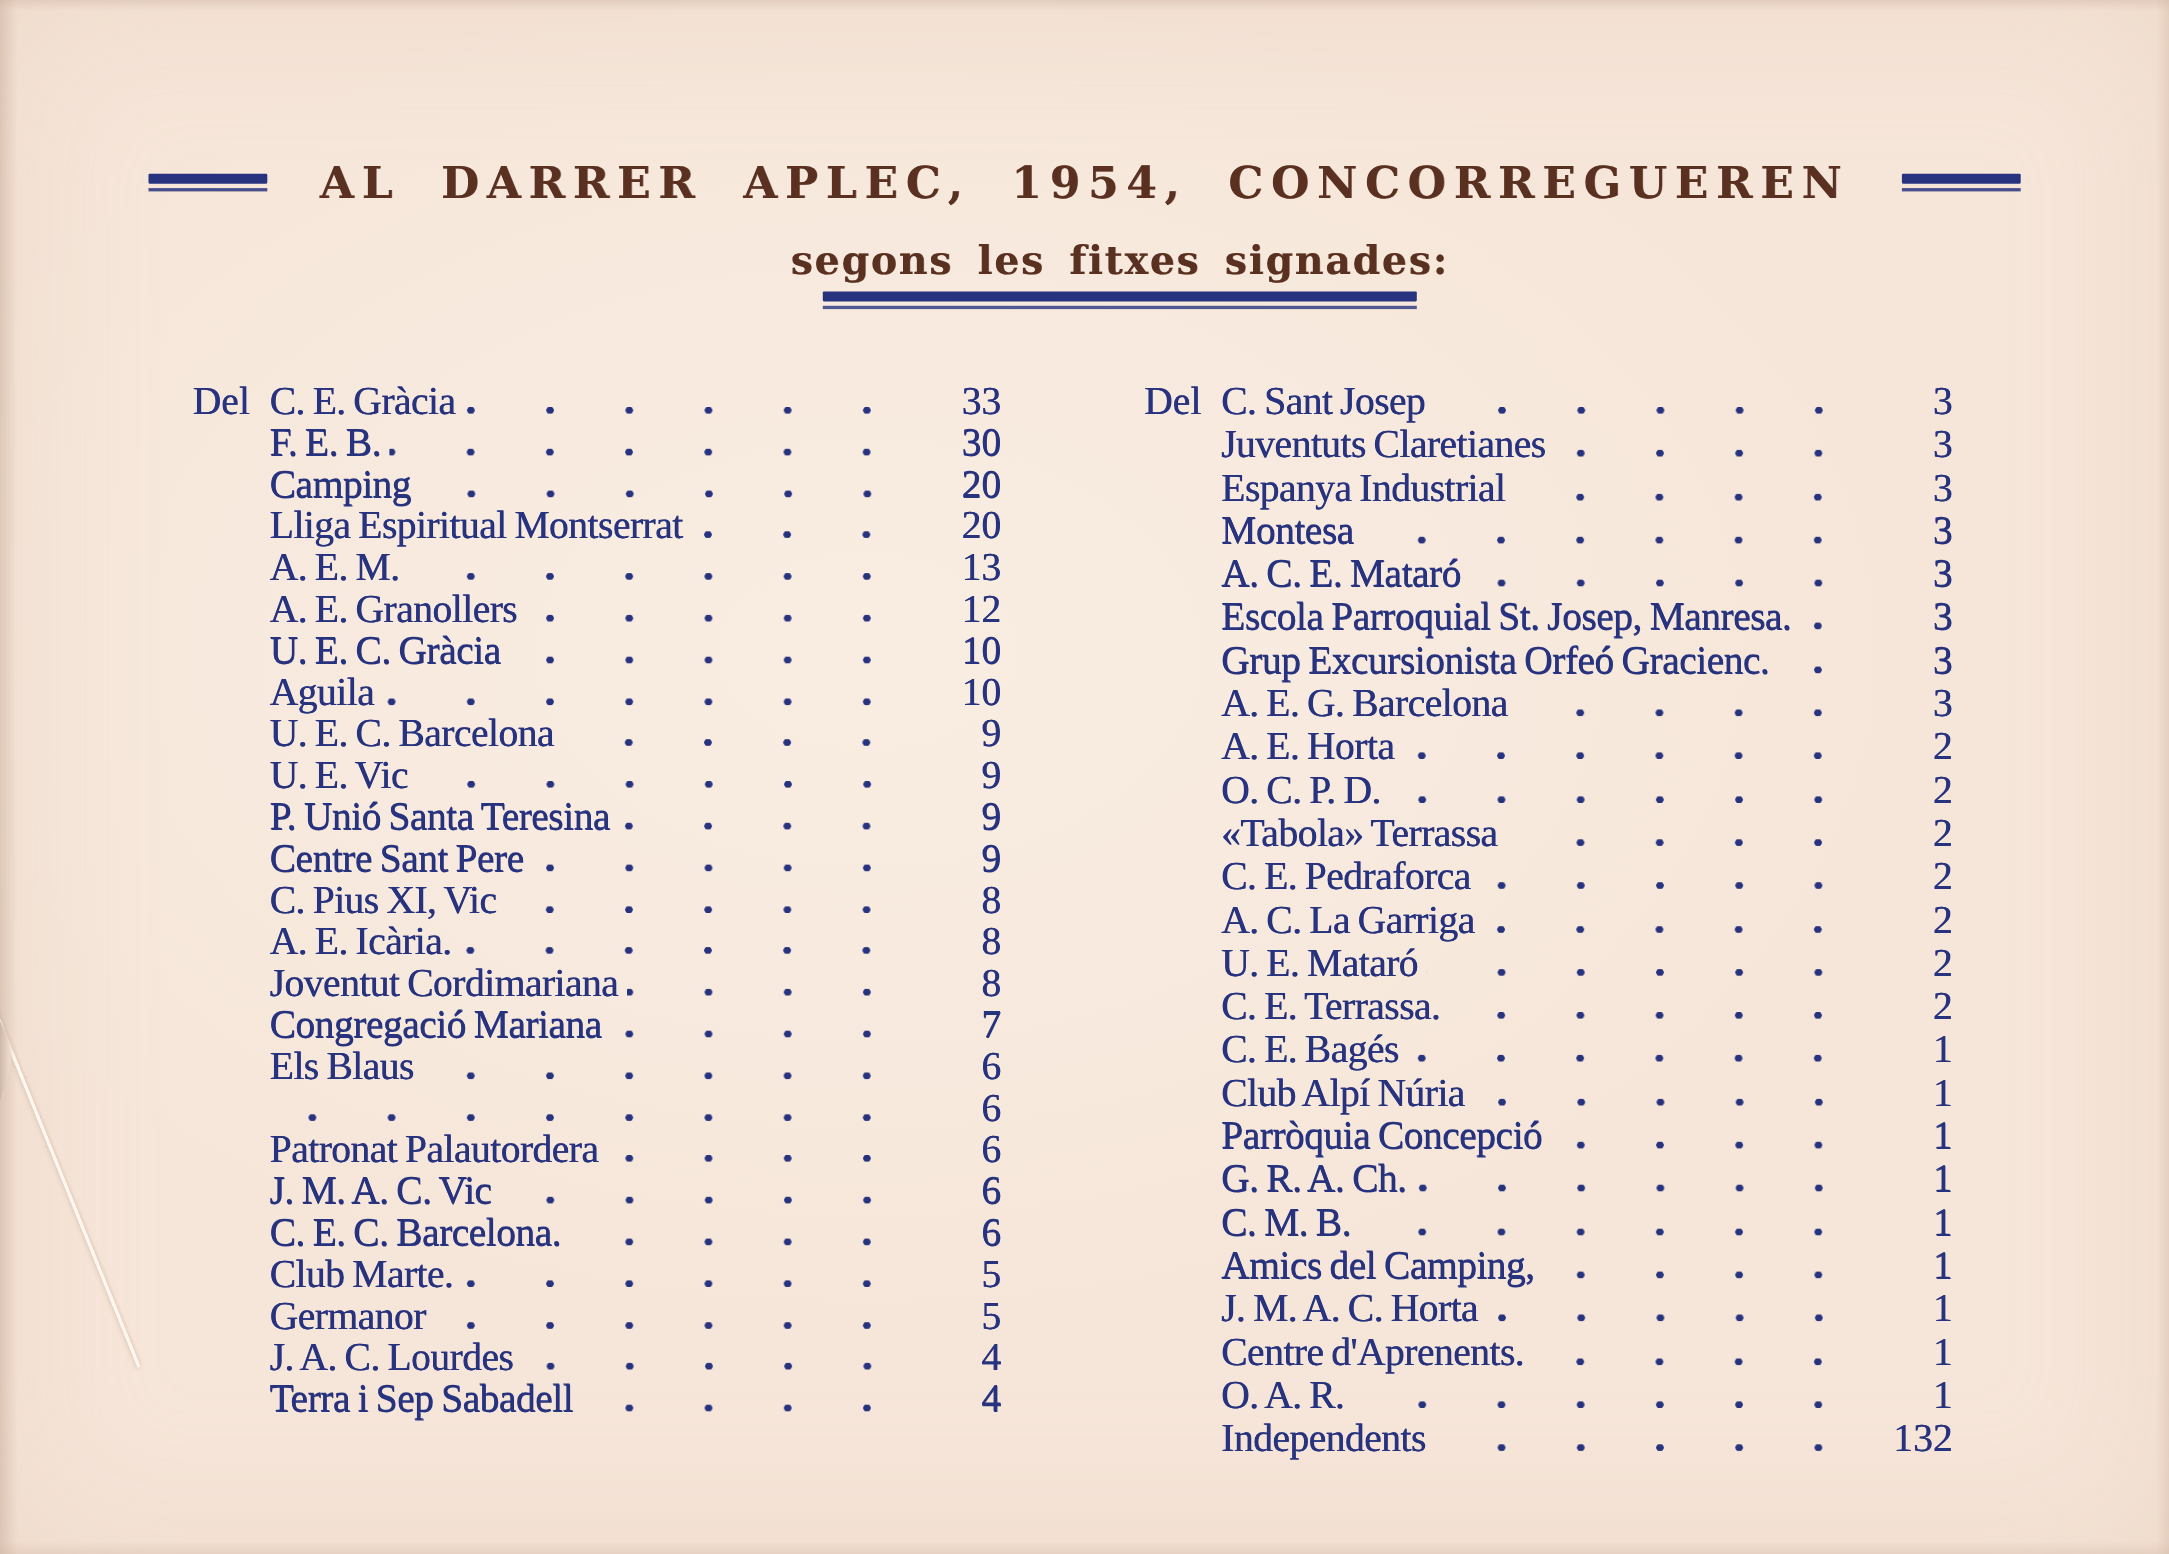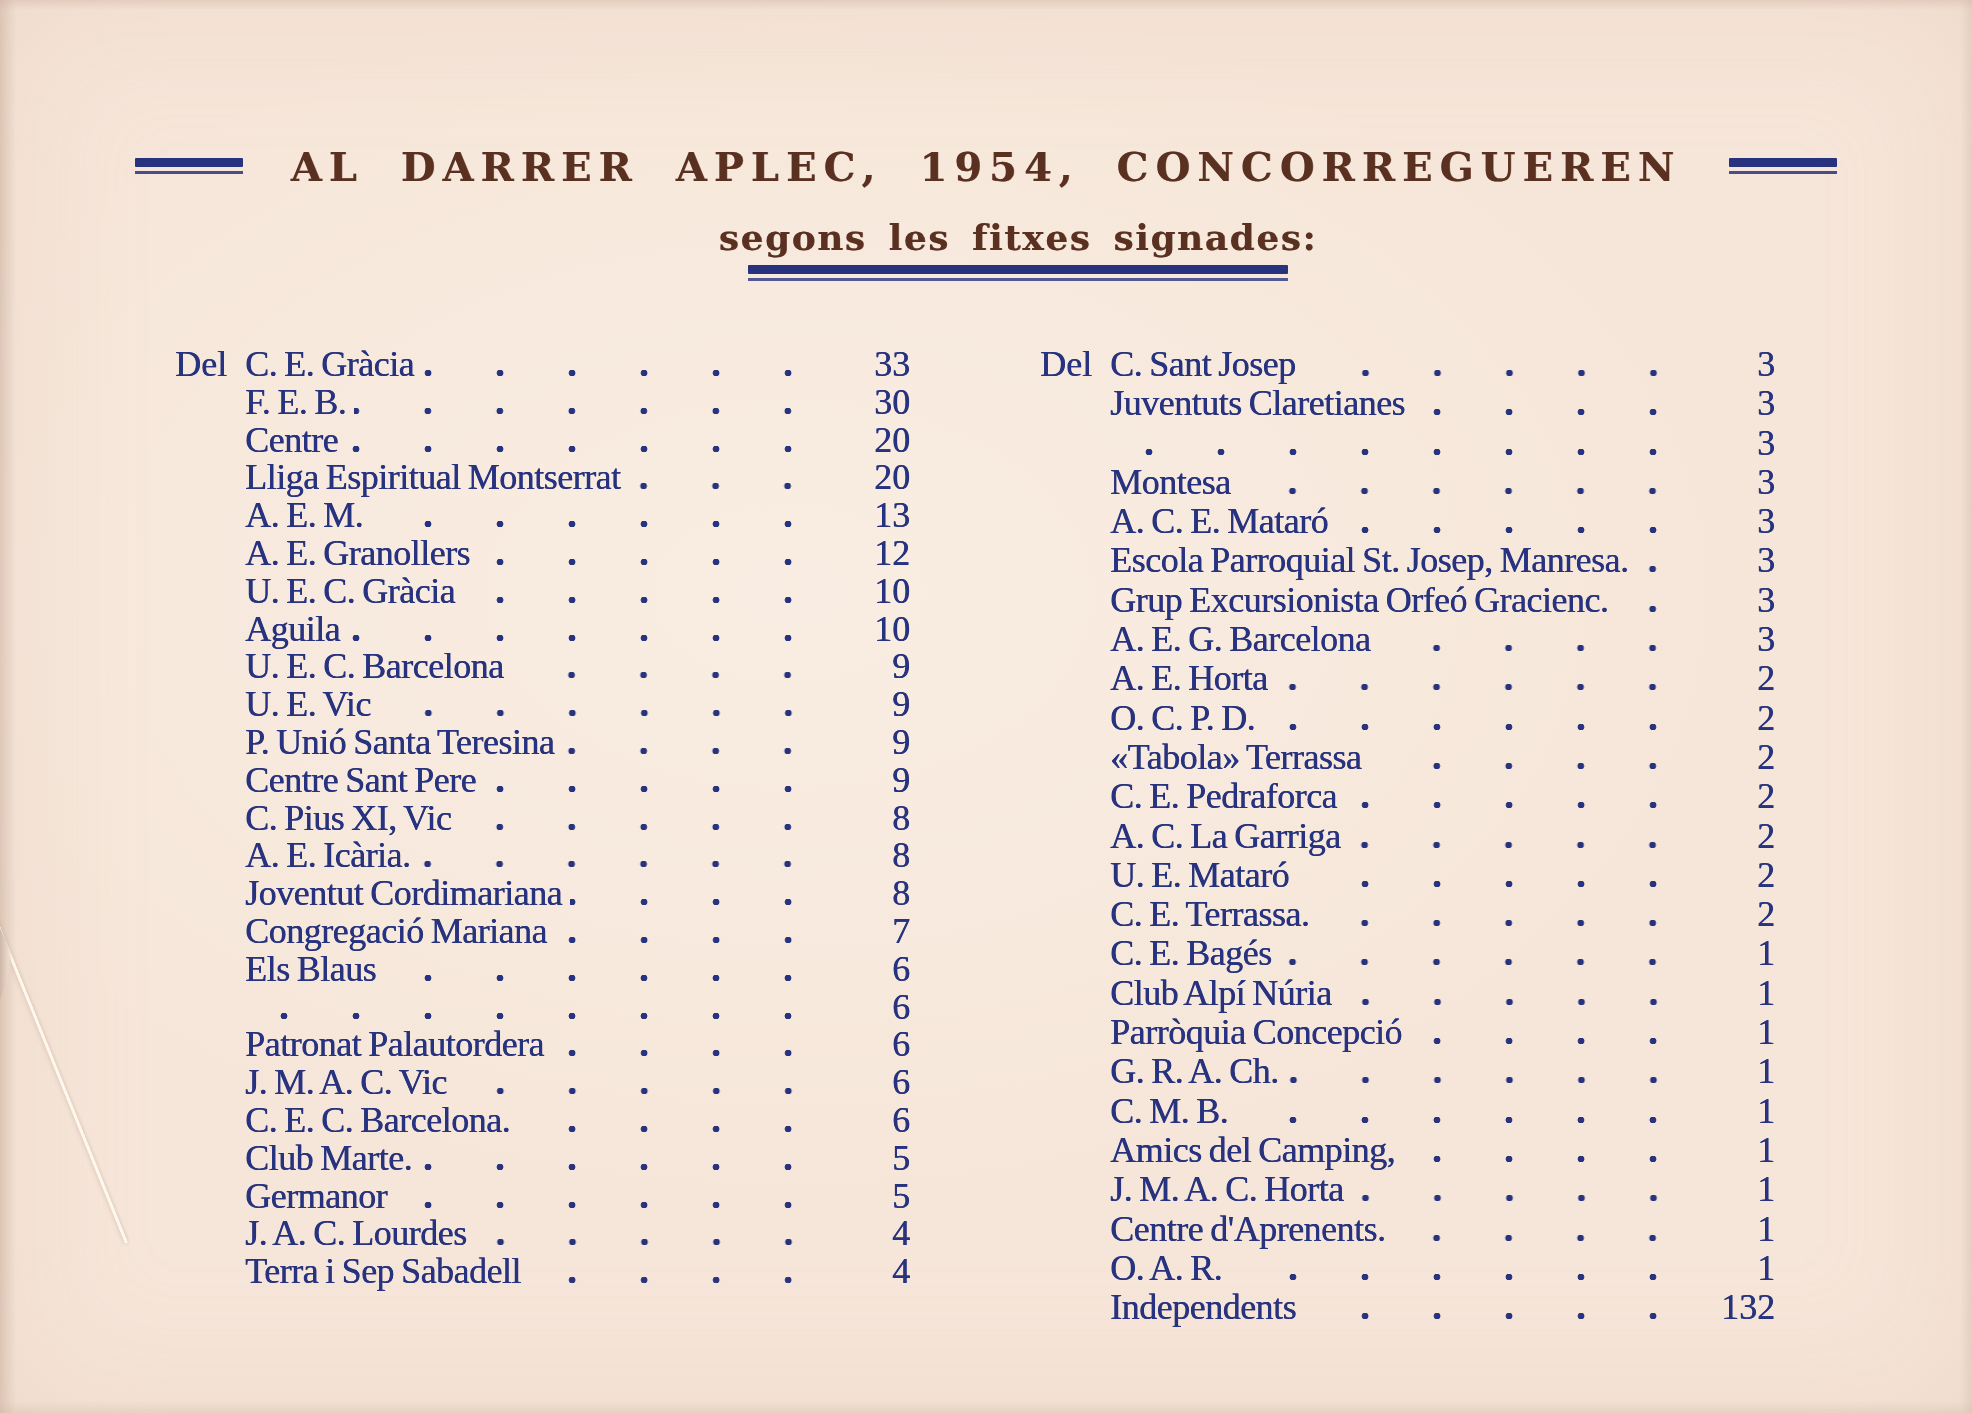--- a/index.html
+++ b/index.html
@@ -117,21 +117,21 @@
     <span class="value">33</span>
   </div>
       <div class="row">
     <span class="prefix">&nbsp;</span>
     <span class="name">F. E. B.</span>
     <span class="leader"></span>
     <span class="value">30</span>
   </div>
       <div class="row">
     <span class="prefix">&nbsp;</span>
-    <span class="name">Centre</span>
+    <span class="name">Camping</span>
     <span class="leader"></span>
     <span class="value">20</span>
   </div>
       <div class="row">
     <span class="prefix">&nbsp;</span>
     <span class="name">Lliga Espiritual Montserrat</span>
     <span class="leader"></span>
     <span class="value">20</span>
   </div>
       <div class="row">
@@ -268,20 +268,21 @@
     <span class="value">3</span>
   </div>
       <div class="row">
     <span class="prefix">&nbsp;</span>
     <span class="name">Juventuts Claretianes</span>
     <span class="leader"></span>
     <span class="value">3</span>
   </div>
       <div class="row">
     <span class="prefix">&nbsp;</span>
+    <span class="name">Espanya Industrial</span>
     <span class="leader"></span>
     <span class="value">3</span>
   </div>
       <div class="row">
     <span class="prefix">&nbsp;</span>
     <span class="name">Montesa</span>
     <span class="leader"></span>
     <span class="value">3</span>
   </div>
       <div class="row">

